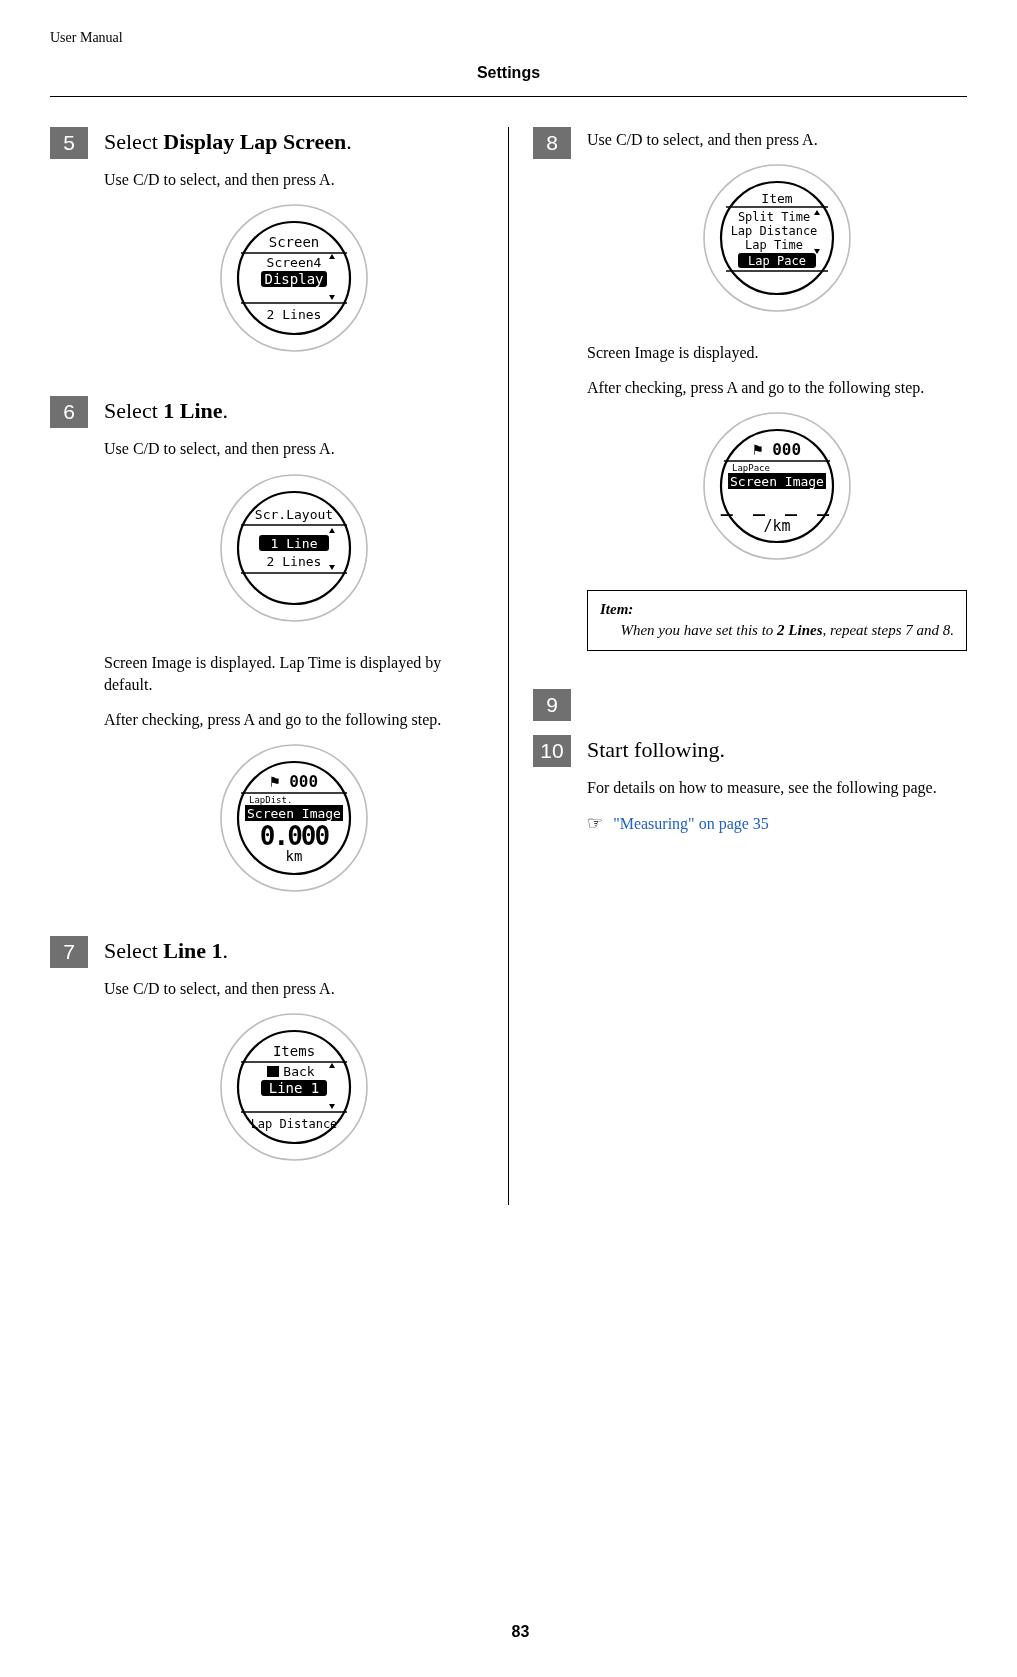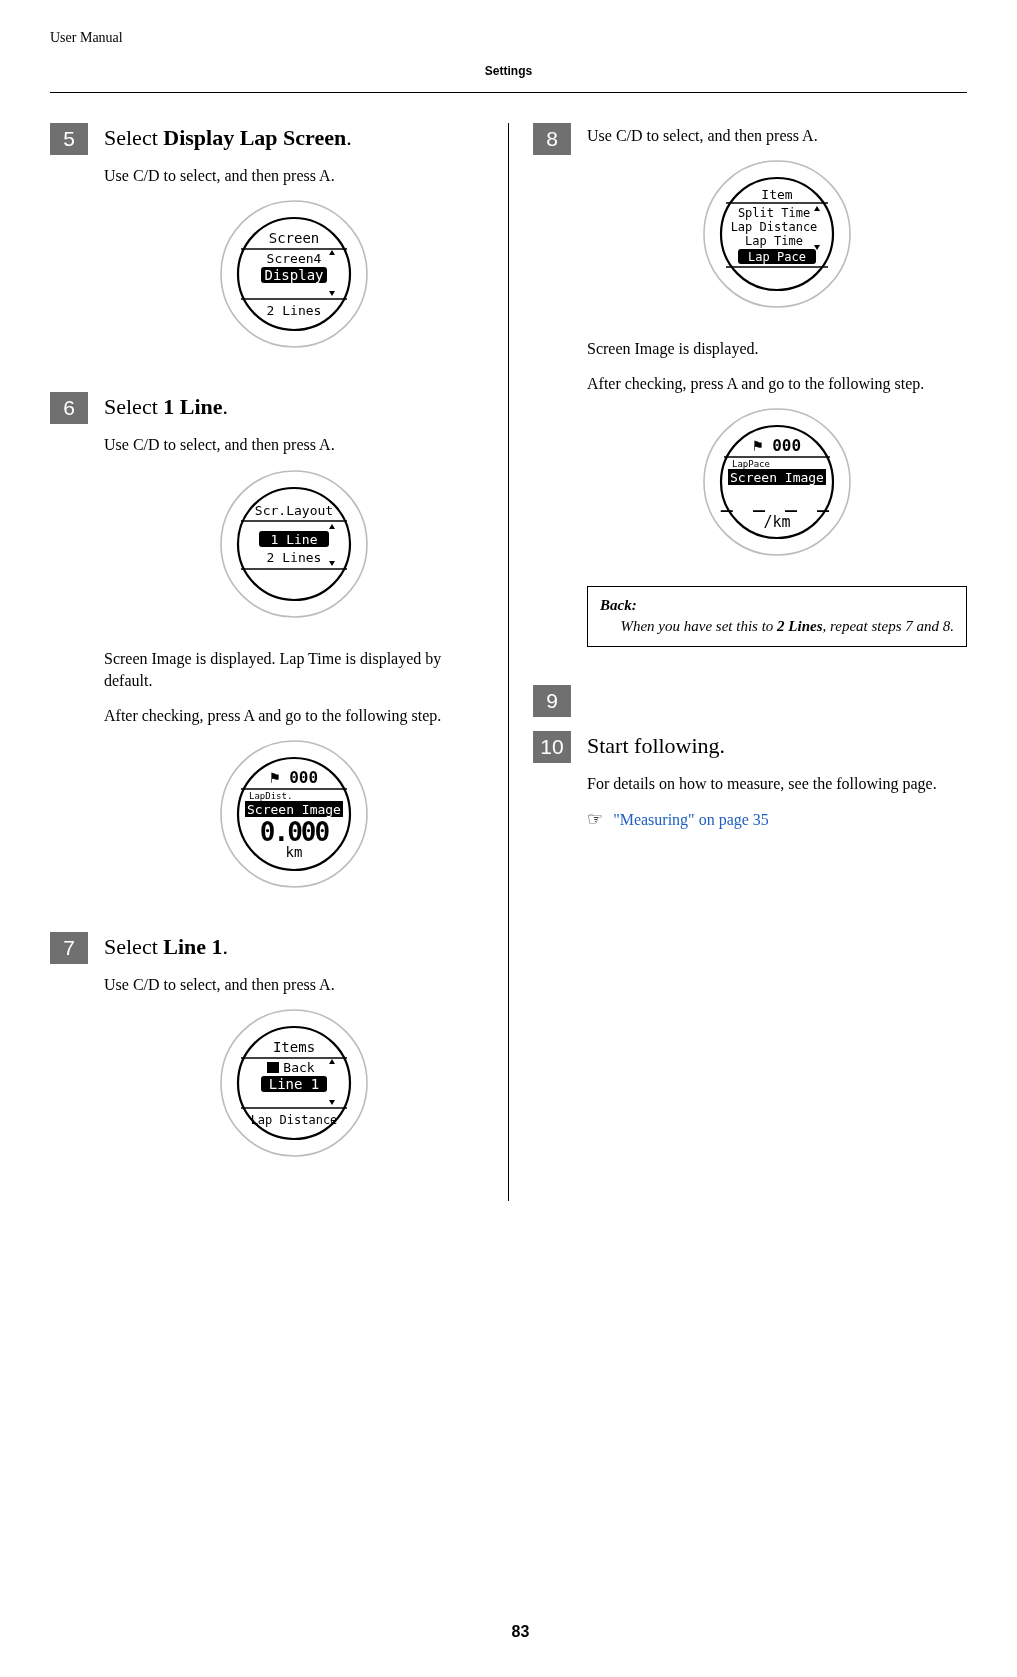--- a/index.html
+++ b/index.html
@@ -13,21 +13,21 @@
       position: relative;
       padding: 30px 50px 0 50px;
     }
     .header-text {
       font-size: 14px;
       margin-bottom: 18px;
     }
     .page-title {
       font-family: Arial, Helvetica, sans-serif;
       font-weight: bold;
-      font-size: 12px;
+      font-size: 16px;
       text-align: center;
       padding-bottom: 14px;
       border-bottom: 1px solid #000;
       margin-bottom: 30px;
     }
     .columns {
       display: flex;
       gap: 0;
     }
     .column {
@@ -276,21 +276,21 @@
             <text x="75" y="44" text-anchor="middle" font-family="monospace" font-size="16" font-weight="bold">⚑ 000</text>
             <line x1="22" y1="50" x2="128" y2="50" stroke="#000" stroke-width="1.5"></line>
             <text x="30" y="60" font-family="monospace" font-size="9">LapPace</text>
             <rect x="26" y="62" width="98" height="16" fill="#000"></rect>
             <text x="75" y="75" text-anchor="middle" font-family="monospace" font-size="13" fill="#fff">Screen Image</text>
             <text x="75" y="100" text-anchor="middle" font-family="monospace" font-size="20" font-weight="bold" letter-spacing="4">_ _ _ _</text>
             <text x="75" y="120" text-anchor="middle" font-family="monospace" font-size="15">/km</text>
           </svg>
         </div>
         <div class="note-box">
-          <div class="note-title">Back:</div>
+          <div class="note-title">Item:</div>
           <div class="note-text">
             <span>When you have set this to </span><span class="bold">2 Lines</span><span>, repeat steps 7 and 8.</span>
           </div>
         </div>
       </div>
     </div>
 
     <div class="step">
       <div class="step-num">9</div>
     </div>

